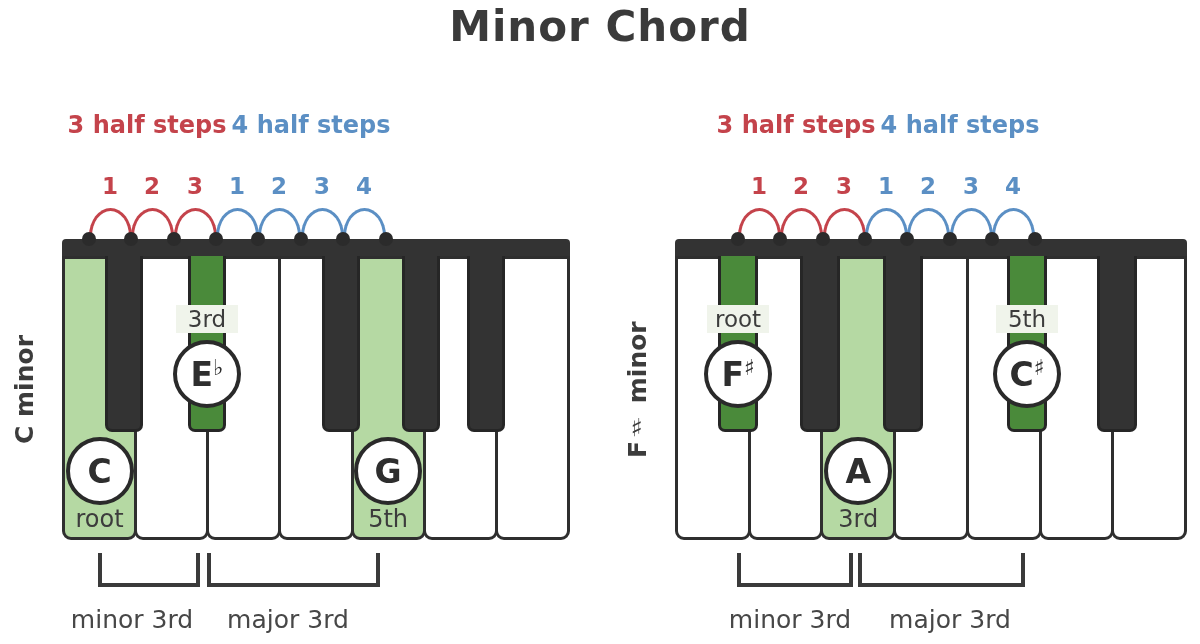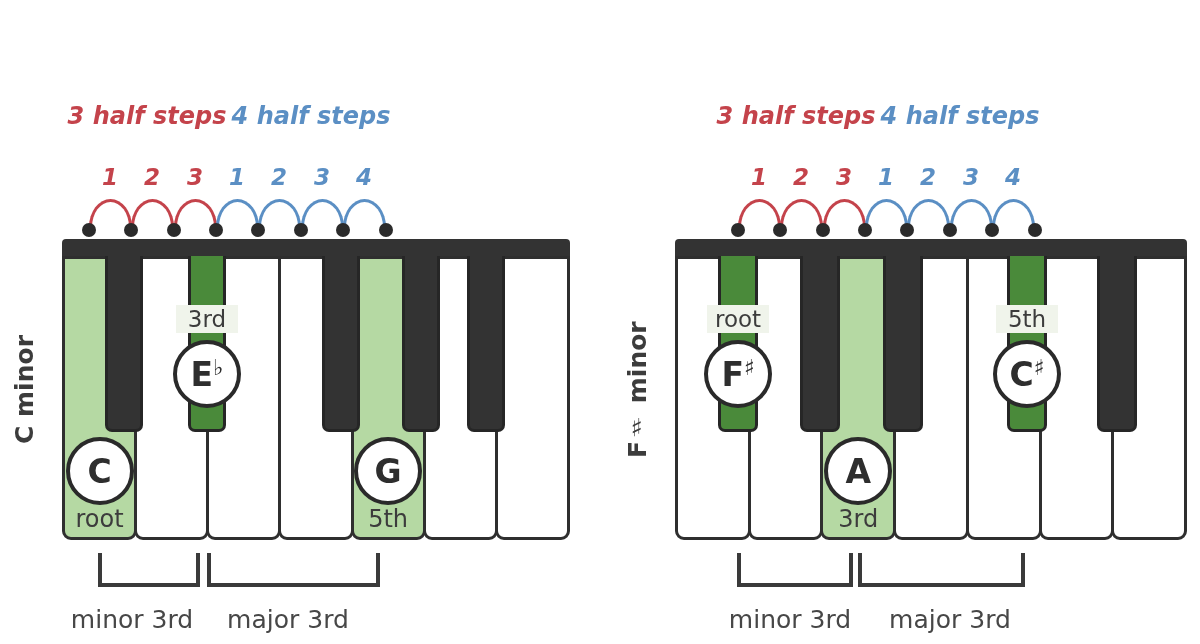--- a/index.html
+++ b/index.html
@@ -8,21 +8,21 @@
   .title{position:absolute;top:2px;left:0;right:0;text-align:center;
          font-size:42px;font-weight:bold;color:#3a3a3a;letter-spacing:1px;}
   .diagram{position:absolute;top:95px;height:549px;}
   .diagram.left{left:62px;width:508px;}
   .diagram.right{left:675px;width:512px;}
   .side-label{position:absolute;left:-56px;top:150px;height:290px;width:36px;
               writing-mode:vertical-rl;transform:rotate(180deg);
               display:flex;align-items:center;justify-content:center;
               font-size:25px;font-weight:bold;color:#3c3c3c;}
   
-  .steps{position:absolute;top:3px;height:140px;width:310px;font-style:italic;}
+  .steps{position:absolute;top:12px;height:140px;width:310px;}
   .half-label{position:absolute;top:4px;transform:translateX(-50%);
               font-size:24px;font-weight:bold;white-space:nowrap;}
   .half-label.red{color:var(--red);}
   .half-label.blue{color:var(--blue);}
   .num{position:absolute;top:66px;transform:translateX(-50%);
        font-size:23px;font-weight:bold;}
   .num.red{color:var(--red);}
   .num.blue{color:var(--blue);}
   .arc{position:absolute;top:101px;width:43px;height:28px;box-sizing:border-box;
        border:3px solid;border-bottom:none;
@@ -59,20 +59,21 @@
   
   .bracket{position:absolute;top:458px;height:34px;box-sizing:border-box;
            border:4px solid #3a3a3a;border-top:none;}
   .bracket-label{position:absolute;top:510px;transform:translateX(-50%);
                  font-size:25px;color:#474747;white-space:nowrap;}
 </style>
 </head>
 <body>
 
 <div class="stage">
+  <div class="title">Minor Chord</div>
 
   <div class="diagram left">
     <div class="side-label">C minor</div>
 
     <div class="steps" style="left:27px;">
       <div class="half-label red" style="left:58px;">3 half steps</div>
       <div class="half-label blue" style="left:222px;">4 half steps</div>
 
       <span class="num red" style="left:21px;">1</span>
       <span class="num red" style="left:63px;">2</span>

